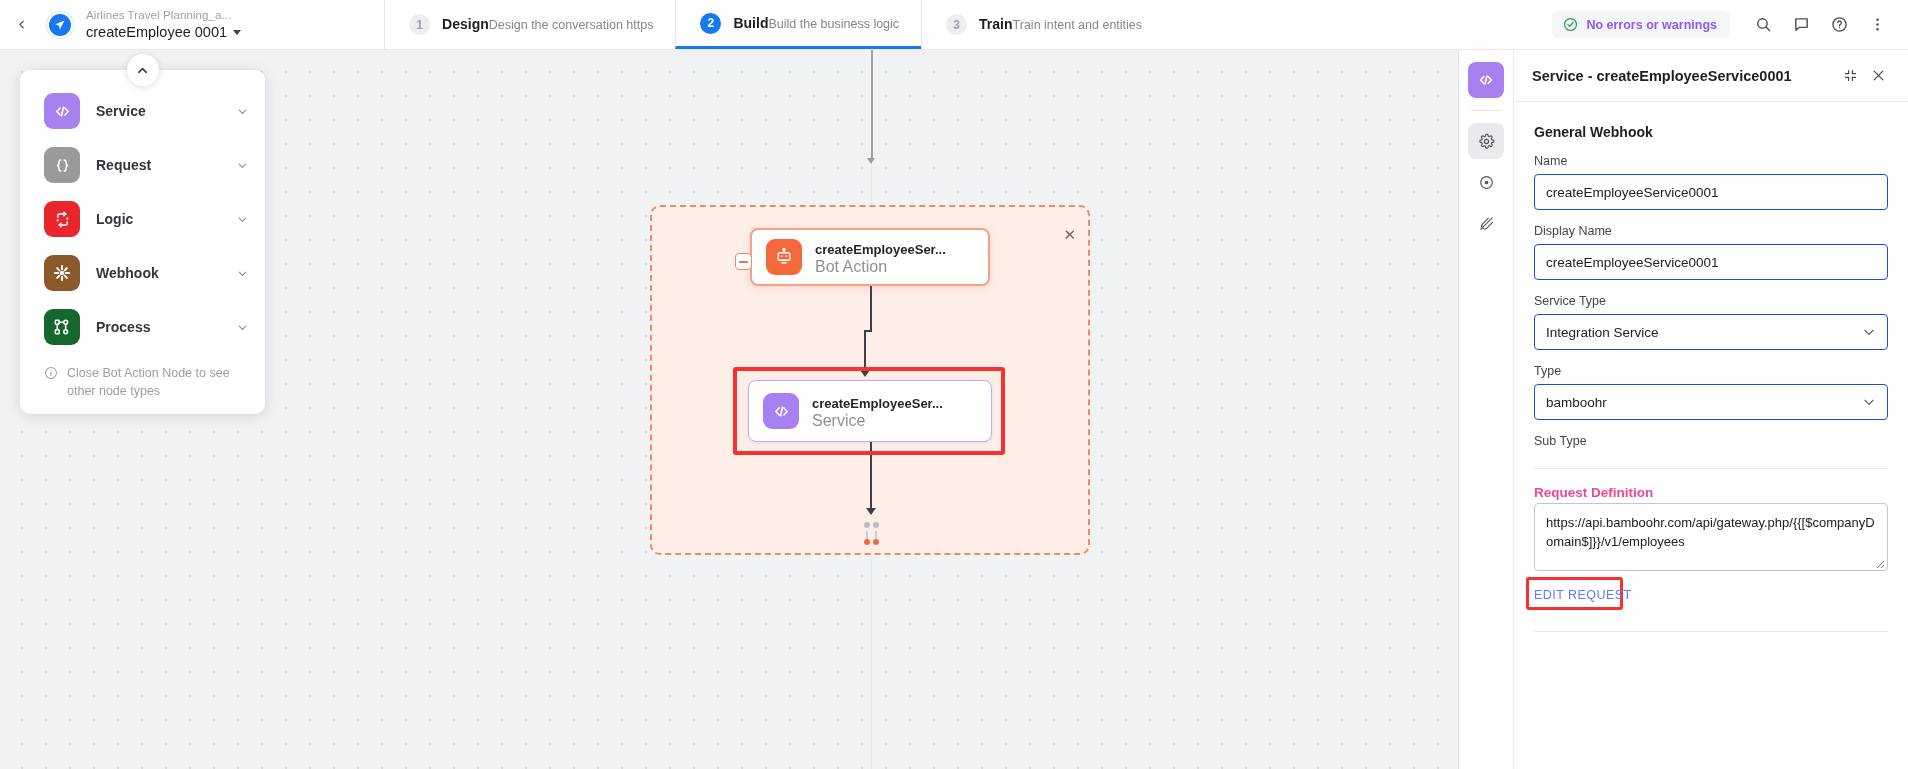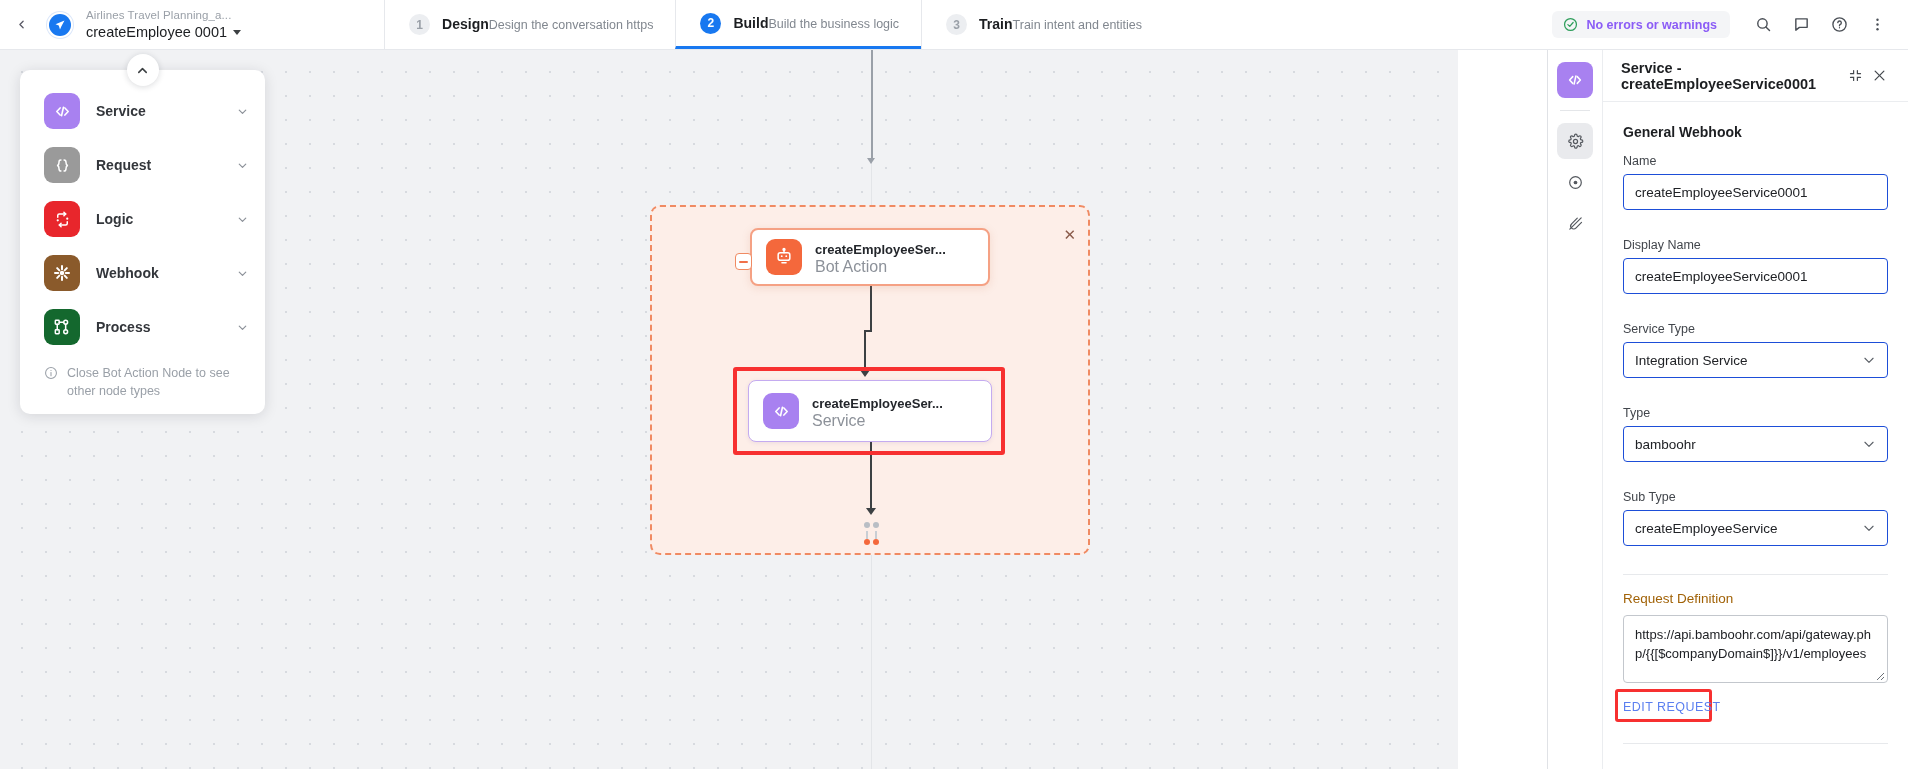--- a/index.html
+++ b/index.html
@@ -210,21 +210,21 @@
   .chev { color: #8c9199; }
   .pal-note {
     display: flex; gap: 9px; padding: 10px 22px 2px 24px;
     color: #9aa0a8; font-size: 12.5px; line-height: 18px;
   }
   .pal-note .ico { flex: 0 0 auto; margin-top: 2px; }
 
   
   .rpanel {
     position: absolute; top: 50px; right: 0;
-    width: 361px; height: 719px;
+    width: 450px; height: 719px;
     background: #ffffff;
     border-left: 1px solid #e0e2e6;
     display: flex;
     z-index: 30;
   }
   .rrail {
     width: 55px; flex: 0 0 55px;
     border-right: 1px solid #ebedf0;
     display: flex; flex-direction: column; align-items: center;
     padding-top: 12px; gap: 5px;
@@ -244,33 +244,33 @@
     padding: 0 16px 0 18px; border-bottom: 1px solid #ebedf0;
     flex: 0 0 52px;
   }
   .rtitle { font-size: 14.5px; font-weight: bold; color: #1c1e21; flex: 1 1 auto; }
   .rhead-ic {
     width: 28px; height: 28px; display: flex; align-items: center; justify-content: center;
     color: #44484e; cursor: pointer;
   }
   .rcontent { flex: 1 1 auto; overflow: hidden; padding: 22px 20px 0 20px; }
   .sec-title { font-size: 14px; font-weight: bold; color: #1c1e21; margin-bottom: 14px; }
-  .field { margin-bottom: 28px; }
+  .field { margin-bottom: 14px; }
   .flabel { font-size: 12.5px; color: #42464c; margin-bottom: 6px; }
   .fctl {
     width: 100%; height: 36px;
     border: 1px solid #1d4ed8; border-radius: 4px;
     background: #fff; font-size: 13.5px; color: #202226;
     padding: 0 11px; display: flex; align-items: center;
     font-family: "Liberation Sans", sans-serif;
   }
   .fctl.select { justify-content: space-between; cursor: pointer; }
   .sel-val { font-size: 13.5px; color: #202226; }
   .divider { height: 1px; background: #e7e9ec; margin: 20px 0 16px 0; }
-  .req-title { font-size: 13.5px; font-weight: normal; color: #a16207; margin-bottom: 9px; }
+  .req-title { font-size: 13.5px; font-weight: bold; color: #ec4899; margin-bottom: 3px; }
   .textarea {
     width: 100%; height: 68px;
     border: 1px solid #c3c7cd; border-radius: 4px;
     padding: 9px 11px; font-size: 13px; color: #202226;
     line-height: 19px; position: relative; overflow: hidden;
     word-break: break-all;
     font-family: "Liberation Sans", sans-serif;
   }
   .resize-grip {
     position: absolute; right: 2px; bottom: 1px;
@@ -622,26 +622,20 @@
         <div class="fctl select">
           <span class="sel-val">bamboohr</span>
           <svg width="14" height="14" viewBox="0 0 24 24" fill="none" stroke="#5a5f66" stroke-width="1.9" stroke-linecap="round" stroke-linejoin="round">
               <polyline points="5 9 12 16 19 9"></polyline>
             </svg>
         </div>
       </div>
 
       <div class="field">
         <div class="flabel">Sub Type</div>
-        <div class="fctl select">
-          <span class="sel-val">createEmployeeService</span>
-          <svg width="14" height="14" viewBox="0 0 24 24" fill="none" stroke="#5a5f66" stroke-width="1.9" stroke-linecap="round" stroke-linejoin="round">
-              <polyline points="5 9 12 16 19 9"></polyline>
-            </svg>
-        </div>
       </div>
 
       <div class="divider"></div>
 
       <div class="req-title">Request Definition</div>
       <div class="textarea">
         <span>https://api.bamboohr.com/api/gateway.php/{{[$companyDomain$]}}/v1/employees</span>
         <svg class="resize-grip" viewBox="0 0 12 12" fill="none" stroke="currentColor" stroke-width="1">
             <line x1="11" y1="4" x2="4" y2="11"></line>
             <line x1="11" y1="8" x2="8" y2="11"></line>

